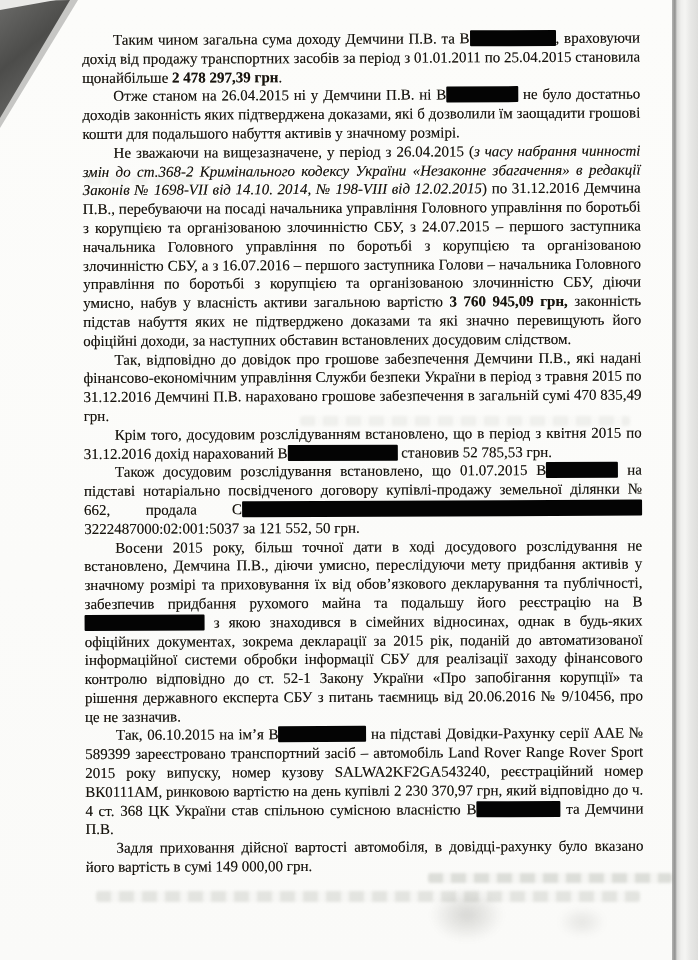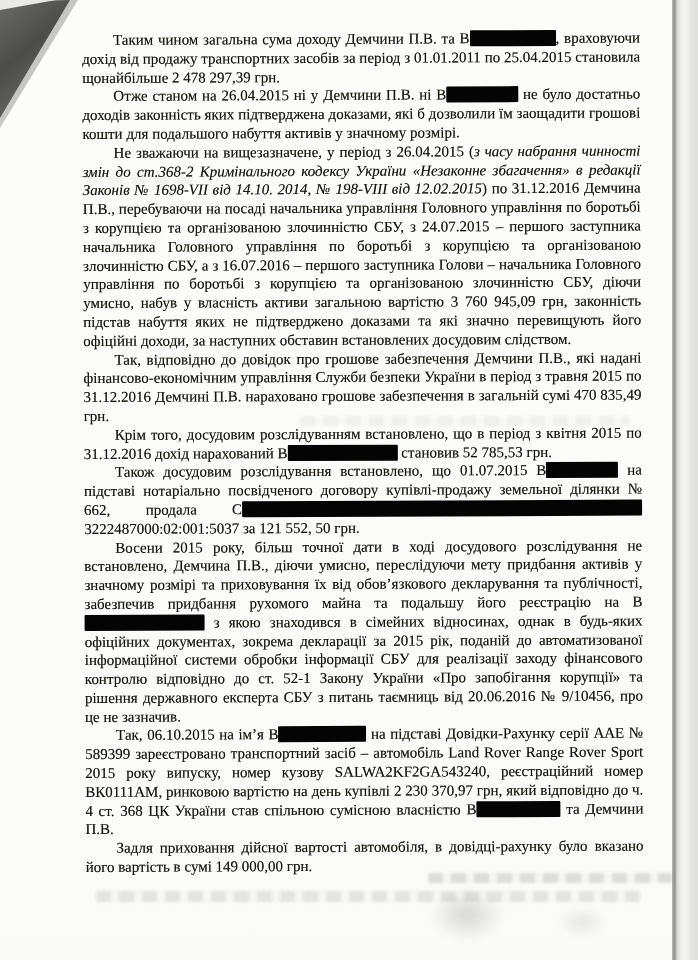--- a/index.html
+++ b/index.html
@@ -44,21 +44,21 @@
   }
   p.para {
     margin:0; padding:0;
     text-indent:31px;
     text-align:justify;
     font-size:15px;
     line-height:18.8px;
     color:#17140e;
     text-shadow:0 0 0.45px rgba(25,22,16,0.55);
   }
-  .seg.bold { font-weight:400;margin-top:39px; }
+  .seg.bold { font-weight:700;margin-top:39px; }
   .seg.italic { font-style:italic; }
   .redaction {
     display:inline-block;
     height:16px;
     background:#040404;
     vertical-align:-3px;
     border-radius:1px;
   }
   
   .bleed {

